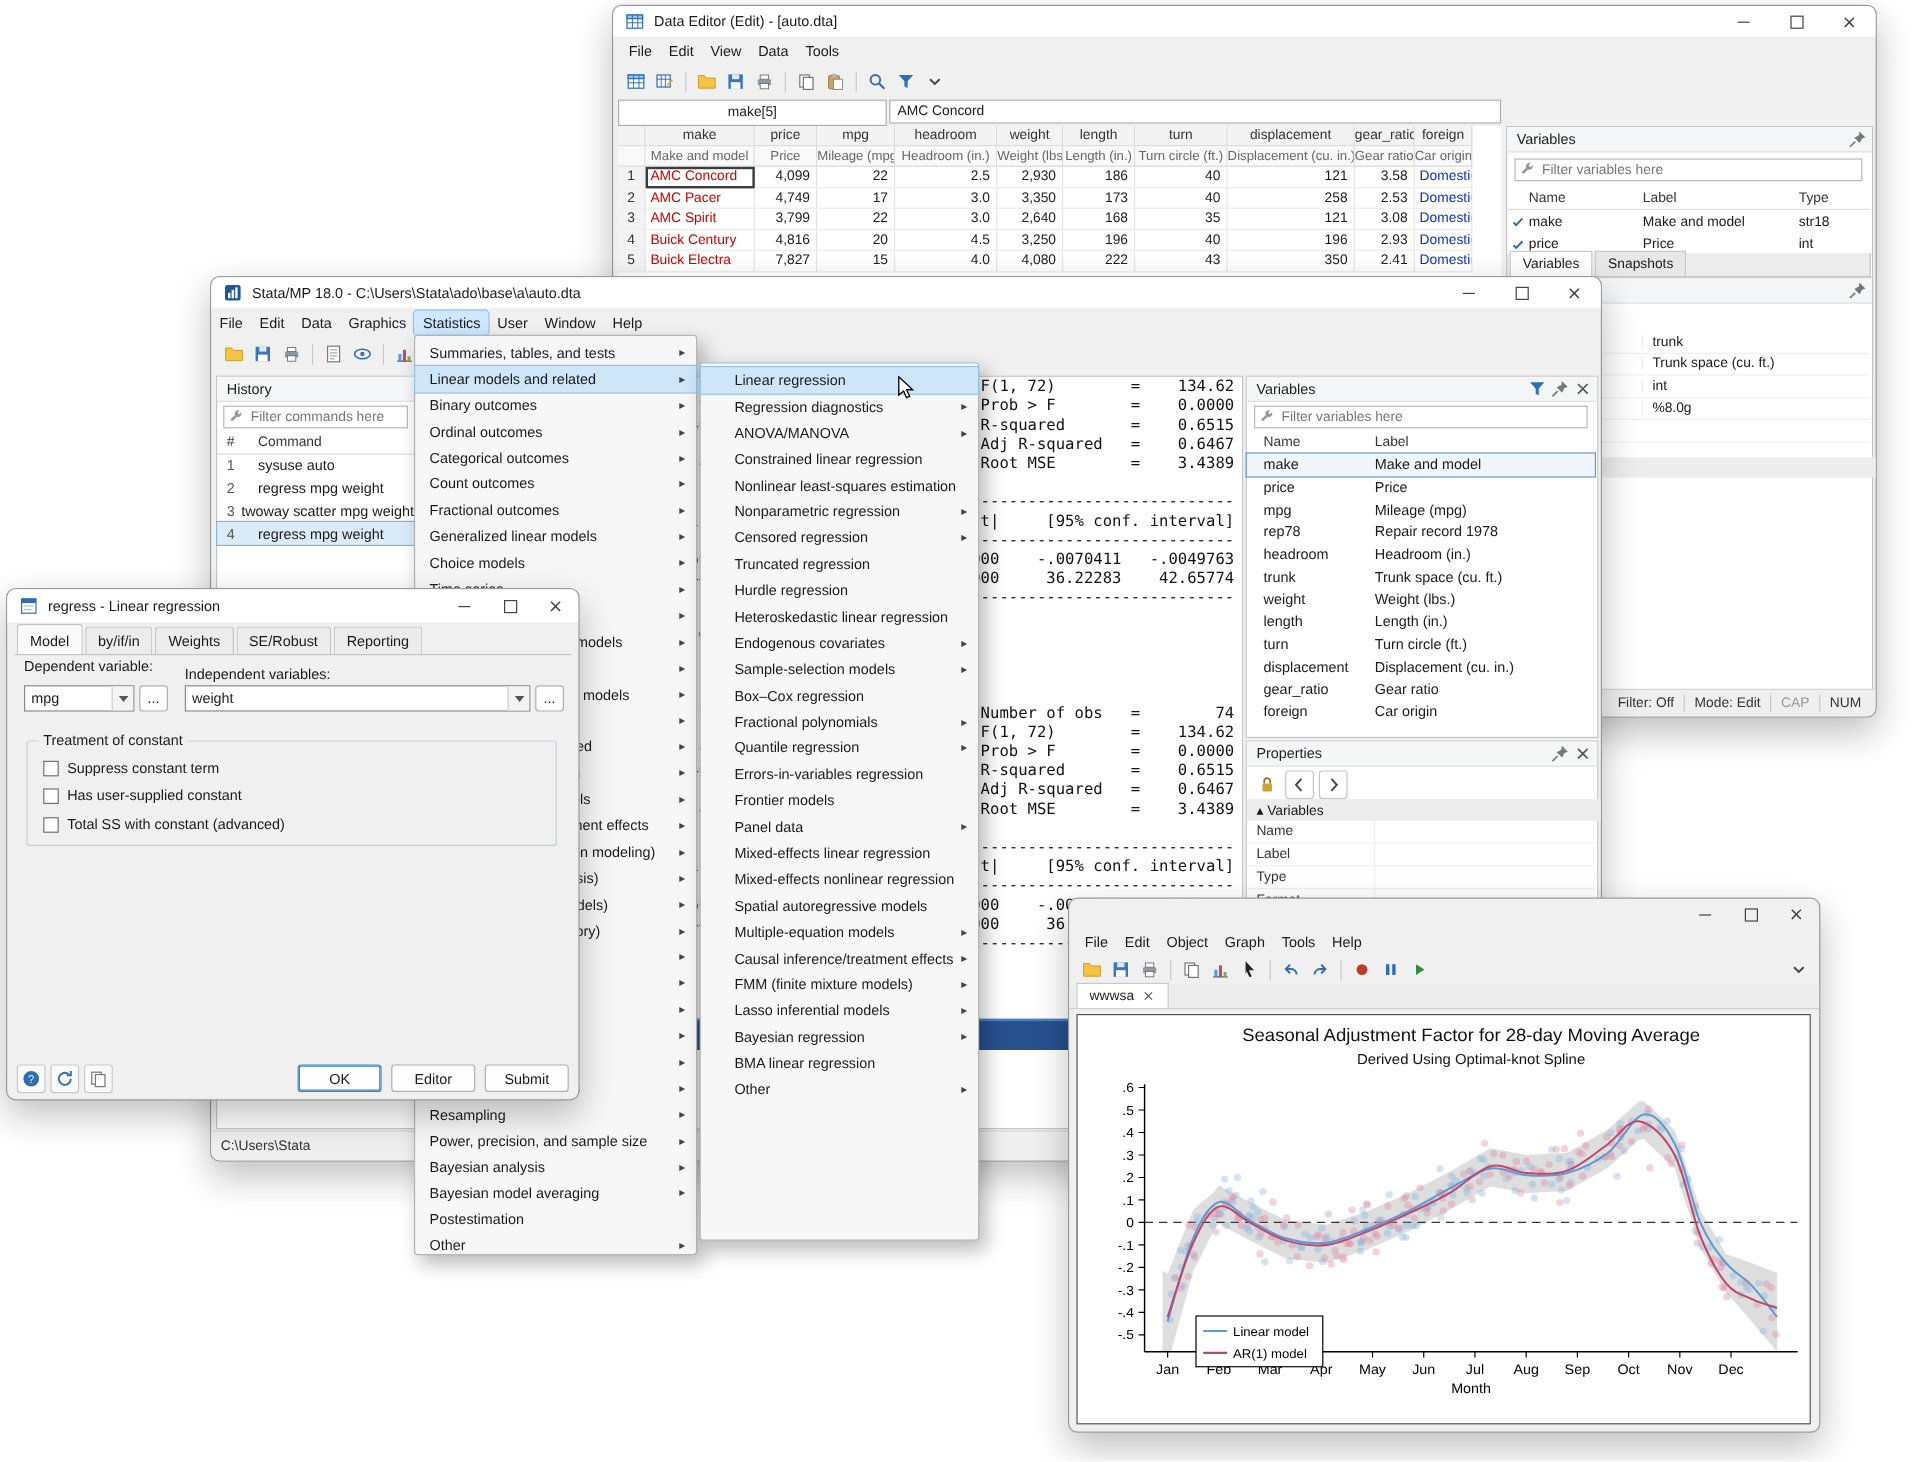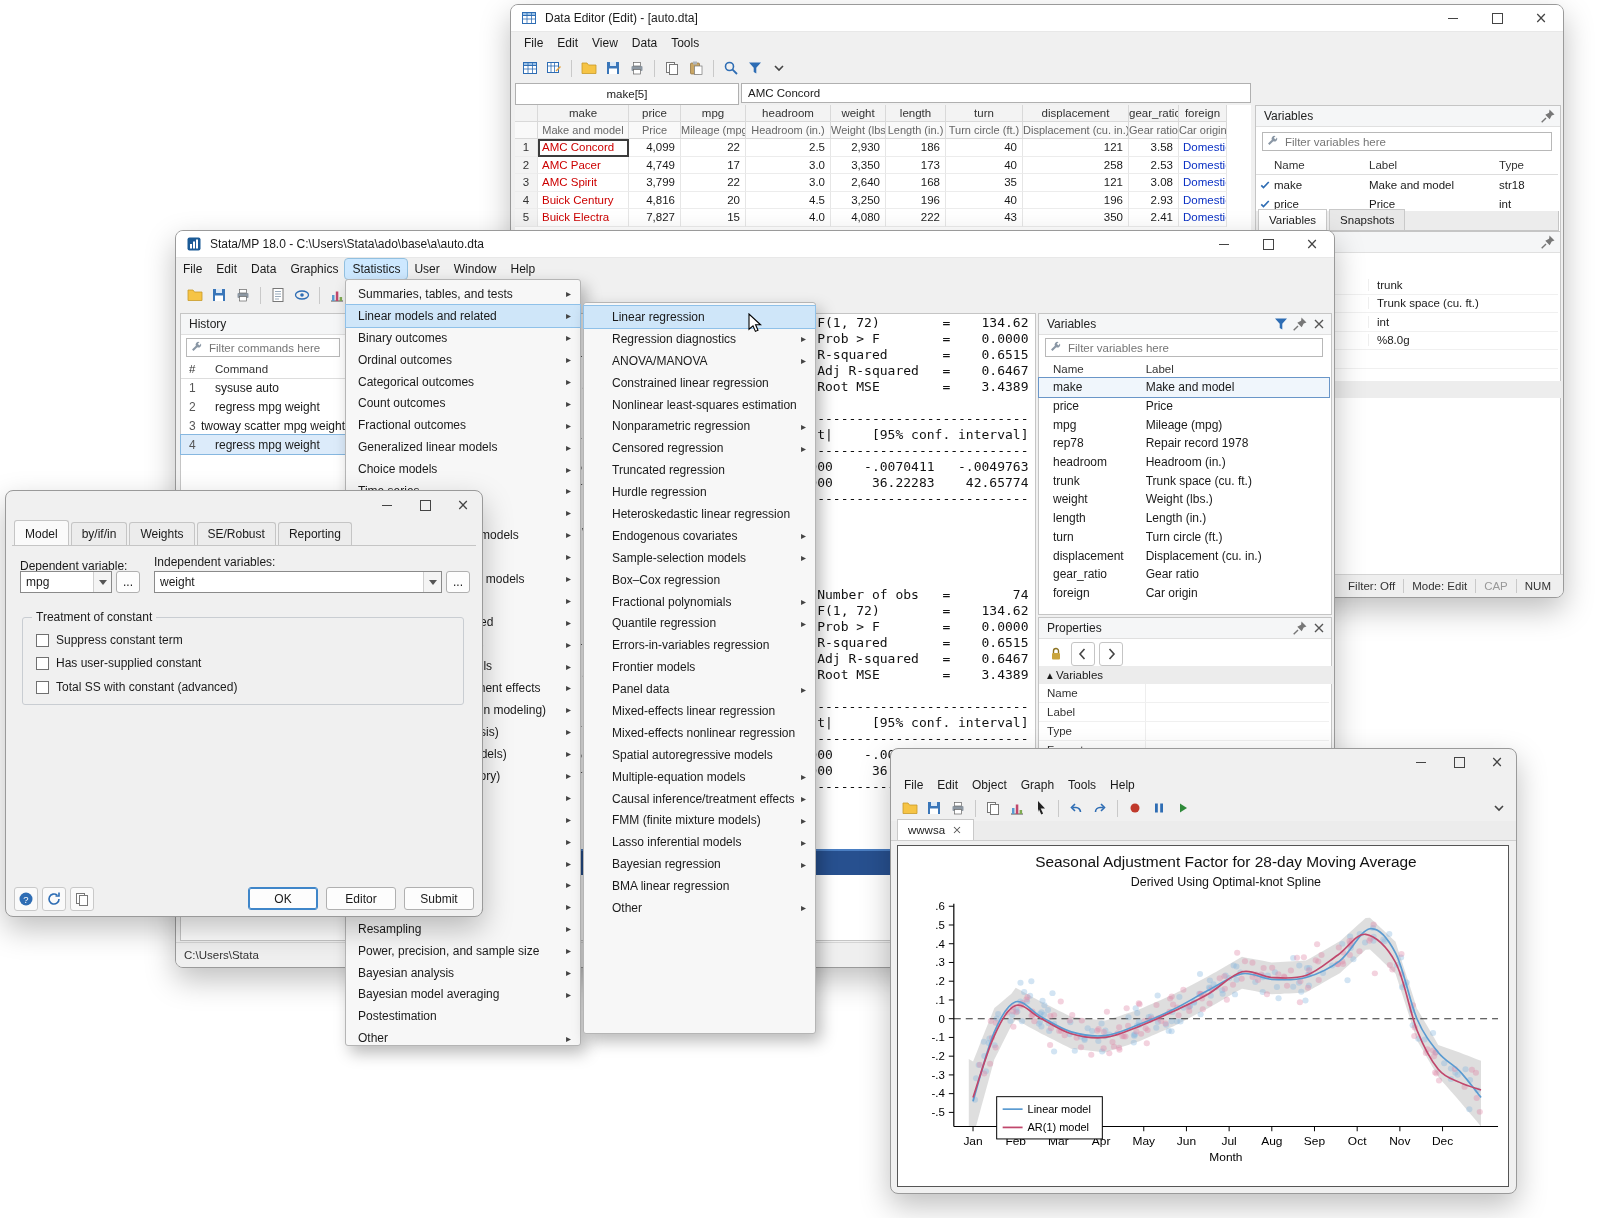--- a/index.html
+++ b/index.html
@@ -1671,41 +1671,47 @@
           <rect x="99" y="261" width="106" height="44" fill="#fff" stroke="#000" stroke-width="1"></rect>
           <line x1="105" x2="125" y1="274" y2="274" stroke="#5b9bd1" stroke-width="1.8"></line>
           <text x="130" y="278" font-size="11">Linear model</text>
           <line x1="105" x2="125" y1="293" y2="293" stroke="#c0476c" stroke-width="1.8"></line>
           <text x="130" y="297" font-size="11">AR(1) model</text>
         </svg>
     </div>
   </div>
 
   <div class="win" id="win-dialog" style="left:5px;top:490px;width:476px;height:425px;z-index:50">
+    <div class="titlebar" style="height:28px">
+      <svg class="ic ticon">
+          <use href="#i-dlg"></use>
+        </svg>
+      <span class="ttext">regress - Linear regression</span>
+    </div>
     <div class="winbtns" style="height:28px">
       <div class="wbtn small" style="height:28px">
           <div class="gm"></div>
         </div>
       <div class="wbtn small" style="height:28px">
           <div class="gx"></div>
         </div>
       <div class="wbtn small" style="height:28px">
           <span class="gc">×</span>
         </div>
     </div>
     <div class="dtabs" style="left:8px;top:32px;height:22px">
 
     <div class="dtab sel">Model</div>
         <div class="dtab">by/if/in</div>
         <div class="dtab">Weights</div>
         <div class="dtab">SE/Robust</div>
         <div class="dtab">Reporting</div>
       </div>
     <div style="position:absolute;left:6px;top:54px;width:464px;border-top:1px solid #c5c5c5"></div>
-    <div style="position:absolute;left:14px;top:68px;font-size:12px">Dependent variable:</div>
+    <div style="position:absolute;left:14px;top:57px;font-size:12px">Dependent variable:</div>
     <div class="combo" style="left:14px;top:80px;width:92px">
       <span>mpg</span>
       <span class="da">
           <span class="tri"></span>
         </span>
     </div>
     <div class="btn" style="left:110px;top:80px;width:24px;height:22px">...</div>
     <div style="position:absolute;left:148px;top:64px;font-size:12px">Independent variables:</div>
     <div class="combo" style="left:148px;top:80px;width:288px">
       <span>weight</span>

